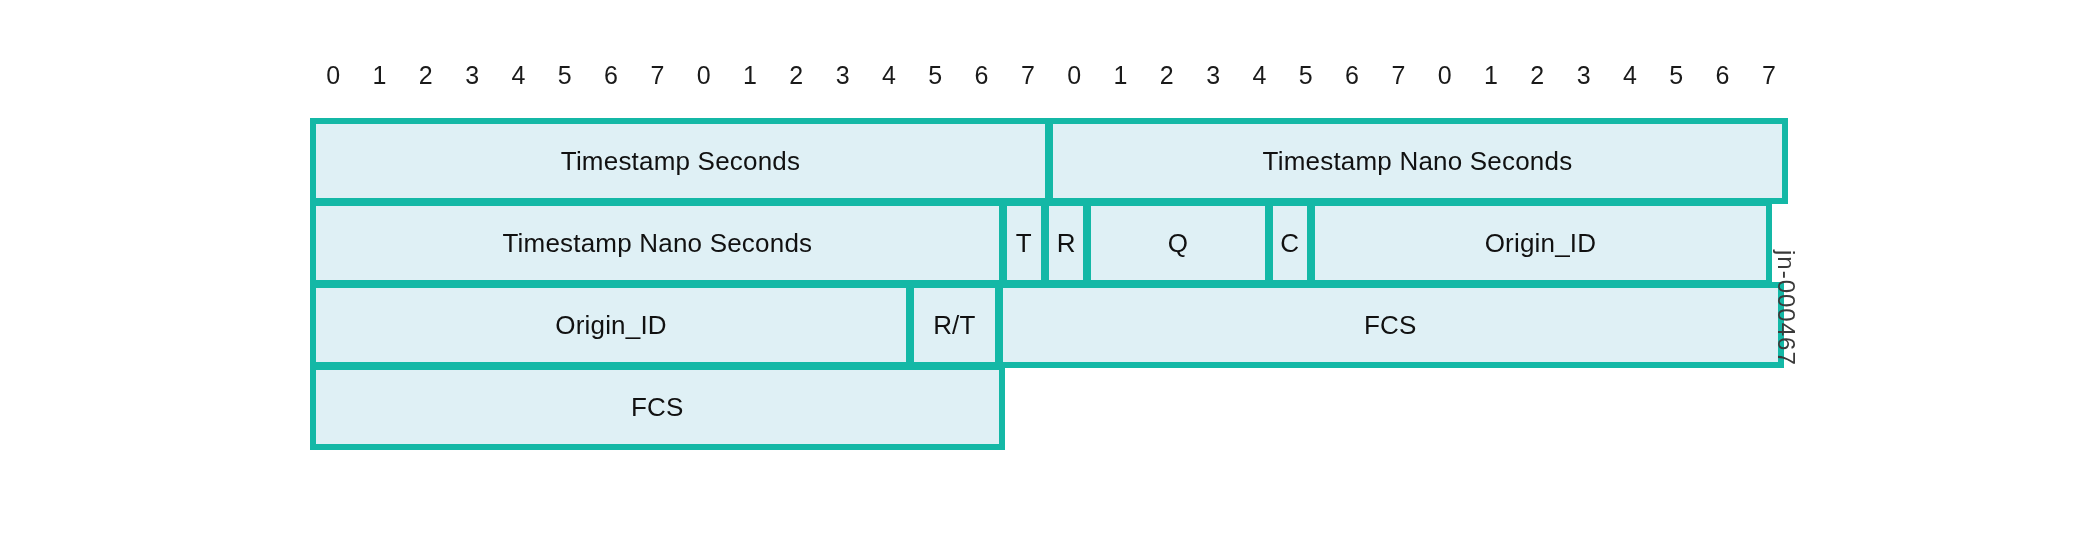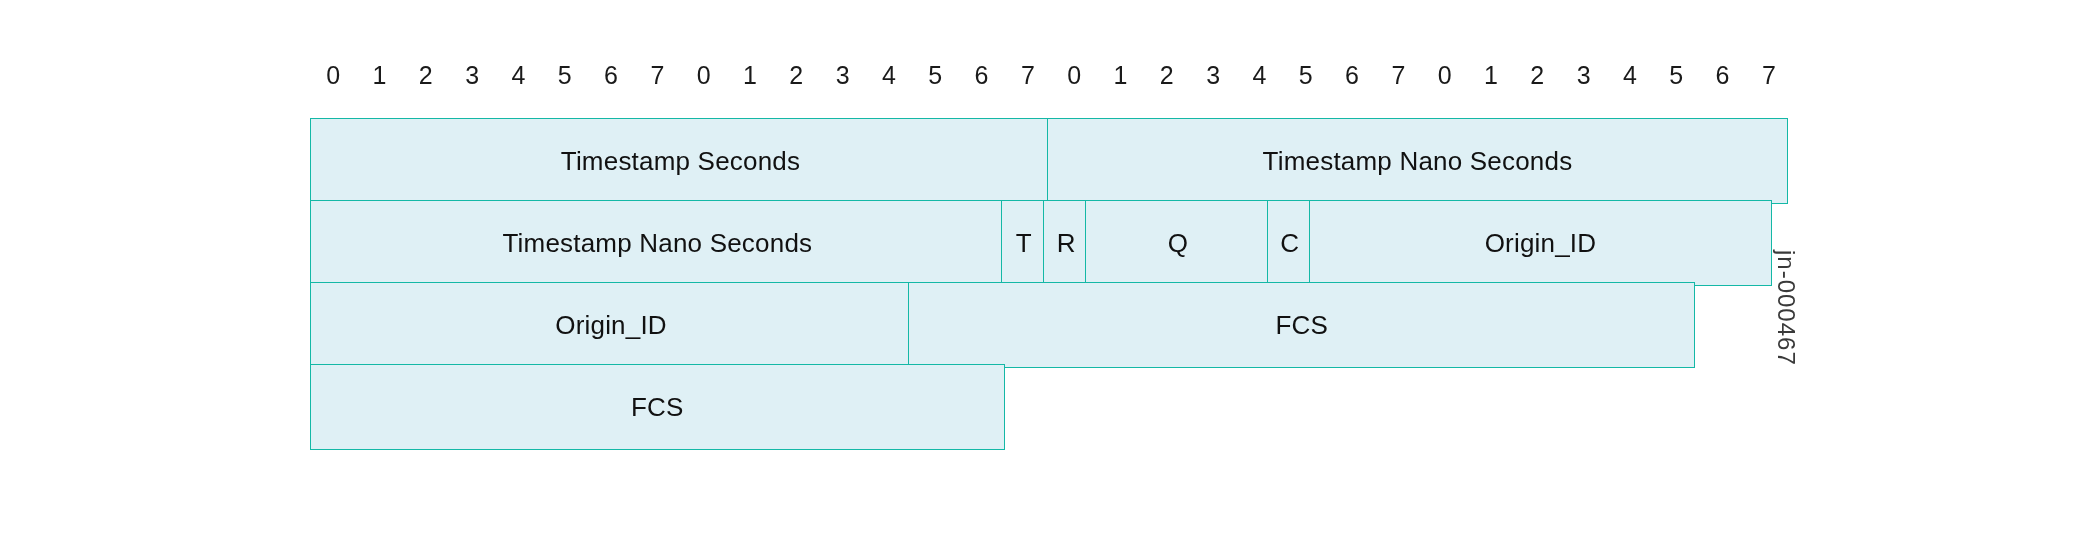--- a/index.html
+++ b/index.html
@@ -50,21 +50,21 @@
     width: 1482px;
     height: 86px;
     box-sizing: border-box;
   }
   .packet-row + .packet-row {
     margin-top: -4px;
   }
   .field-cell {
     box-sizing: border-box;
     background: #dff0f5;
-    border: 1px solid #14b8a6;
+    border: 6px solid #14b8a6;
     display: flex;
     align-items: center;
     justify-content: center;
     font-size: 26px;
     color: #111111;
     letter-spacing: 0.2px;
     margin-left: -4px;
     font-family: "Liberation Sans", sans-serif;
   }
   .field-cell:first-child {
@@ -159,20 +159,23 @@
           <span class="field-label">C</span>
         </div>
         <div class="field-cell" style="width: 31.25%;">
           <span class="field-label">Origin_ID</span>
         </div>
       </div>
       <div class="packet-row">
         <div class="field-cell" style="width: 40.625%;">
           <span class="field-label">Origin_ID</span>
         </div>
+        <div class="field-cell" style="width: 6.25%;">
+          <span class="field-label">R/T</span>
+        </div>
         <div class="field-cell" style="width: 53.125%;">
           <span class="field-label">FCS</span>
         </div>
       </div>
       <div class="packet-row">
         <div class="field-cell" style="width: 46.875%;">
           <span class="field-label">FCS</span>
         </div>
         <div class="field-cell empty" style="width: 53.125%;">
           <span class="field-label"></span>

